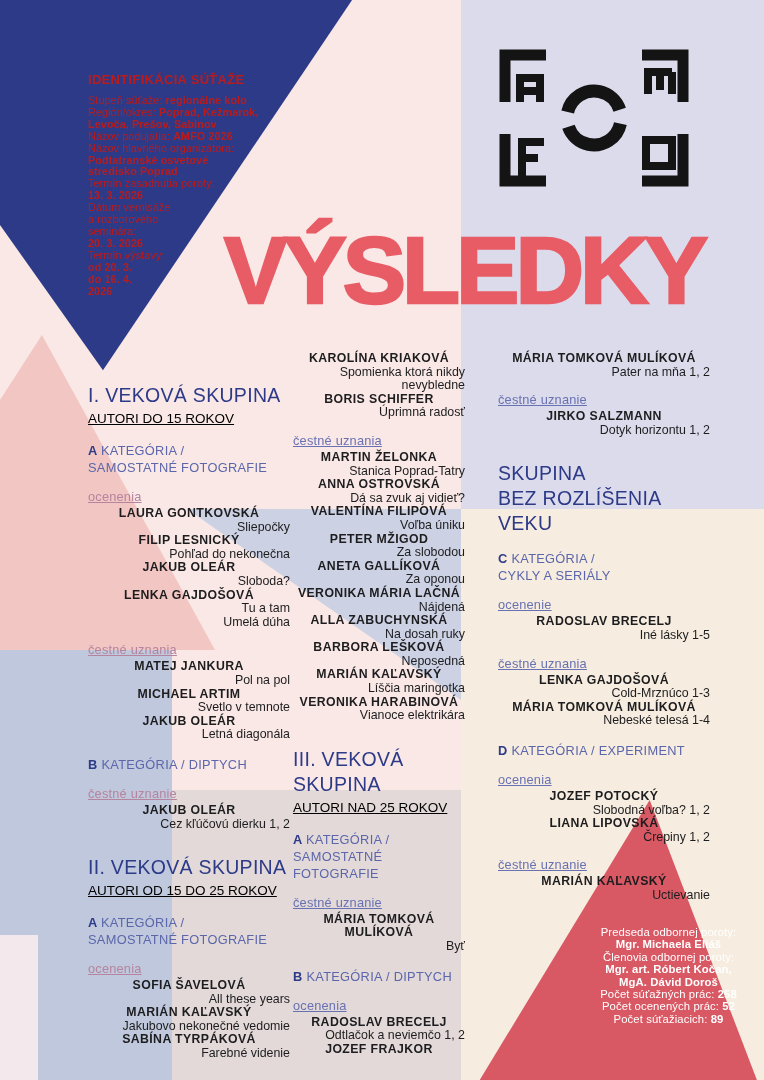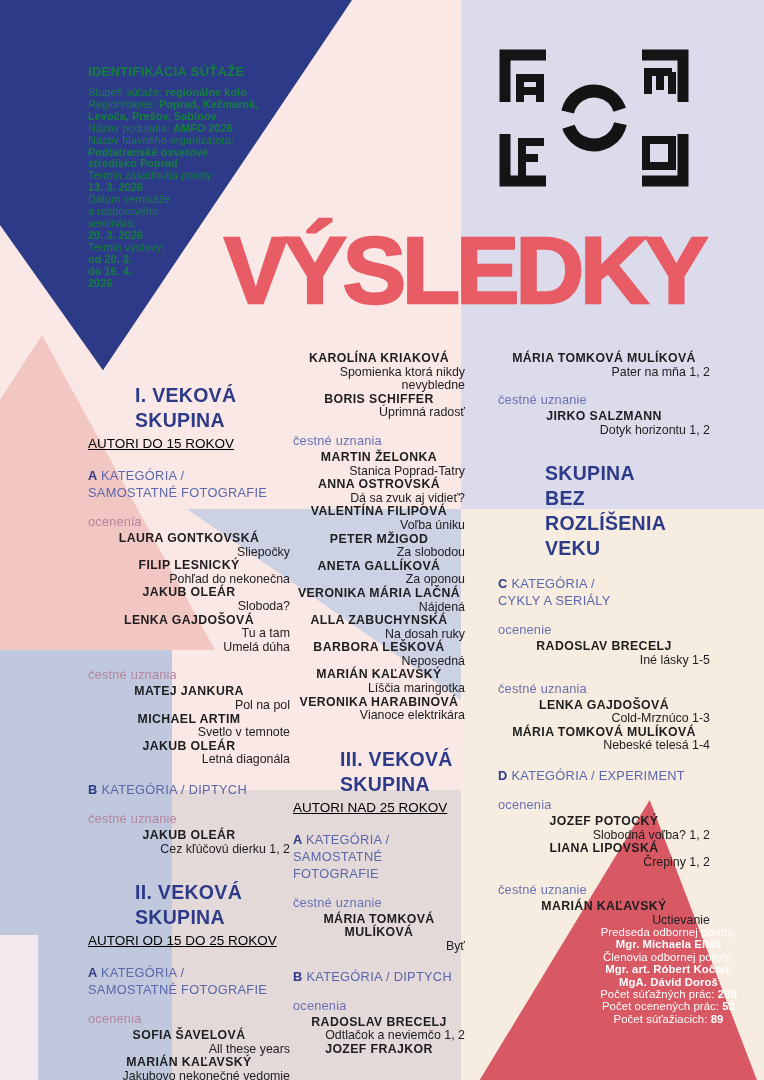--- a/index.html
+++ b/index.html
@@ -18,21 +18,21 @@
     clip-path:polygon(0 0,100% 0,100% 100%);}
   #shape-salmon{left:0;top:335px;width:215px;height:315px;background:var(--salmon);
     clip-path:polygon(19.5% 0,100% 100%,0 100%,0 20.6%);}
   #shape-periwinkle{left:0;top:650px;width:172px;height:430px;background:var(--periwinkle);}
   #shape-palestrip{left:0;top:935px;width:38px;height:145px;background:var(--palestrip);}
   #shape-greige{left:172px;top:790px;width:289px;height:290px;background:var(--greige);}
   #shape-redtri{left:455px;top:800px;width:309px;height:280px;background:var(--redtri);
     clip-path:polygon(63% 0,97.7% 100%,8% 100%);}
 
   
-  #id-panel{position:absolute;left:88px;top:64px;width:250px;color:#15803d;}
+  #id-panel{position:absolute;left:88px;top:72px;width:250px;color:#b91c1c;}
   #id-title{font-size:13px;font-weight:bold;letter-spacing:.3px;margin-bottom:8px;}
   #id-lines .ln{font-size:10.8px;line-height:11.9px;letter-spacing:.1px;}
   .b{font-weight:bold;}
 
   
   #amfo-logo{position:absolute;left:498px;top:42px;}
 
   
   #poster-title{
     position:absolute;left:224px;top:216px;width:520px;
@@ -40,27 +40,27 @@
     color:var(--red);-webkit-text-stroke:2.5px var(--red);
     white-space:nowrap;
   }
 
   
   .col{position:absolute;color:var(--ink);}
   #col1{left:88px;top:383px;width:202px;}
   #col2{left:293px;top:352px;width:172px;}
   #col3{left:498px;top:352px;width:212px;}
   .col > :first-child{margin-top:0;}
-  .h{font-size:19.5px;font-weight:bold;color:var(--navy);letter-spacing:.3px;
-     line-height:25px;margin-top:24px;white-space:pre-line;margin-left:47px;}
+  .h{font-size:19.5px;font-weight:normal;color:var(--navy);letter-spacing:.3px;
+     line-height:25px;margin-top:24px;white-space:pre-line;}
   .sub{font-size:13.5px;line-height:18px;margin-top:2px;color:#000000;text-decoration:underline;}
   .cat{font-size:12.8px;line-height:17px;margin-top:14px;color:var(--catblue);
      letter-spacing:.3px;white-space:pre-line;}
   .cat .letter{font-weight:bold;color:var(--navy);}
-  .label{font-size:12.8px;margin-top:13px;margin-bottom:3px;letter-spacing:.2px;}
+  .label{font-size:12.8px;margin-top:13px;margin-bottom:3px;letter-spacing:.2px;text-decoration:underline;}
   .label.mauve{color:var(--label-mauve);}
   .label.peri{color:var(--label-peri);}
   .entry{margin:0;}
   .entry .name{font-size:12.3px;font-weight:bold;line-height:13.6px;letter-spacing:.4px;text-align:center;}
   .entry .work{font-size:12.4px;line-height:13.6px;text-align:right;}
 
   
   #jury-panel{position:absolute;left:576px;top:926px;width:185px;color:#fff;text-align:center;}
   #jury-panel .ln{font-size:11.3px;line-height:12.4px;letter-spacing:.1px;}
 </style>

